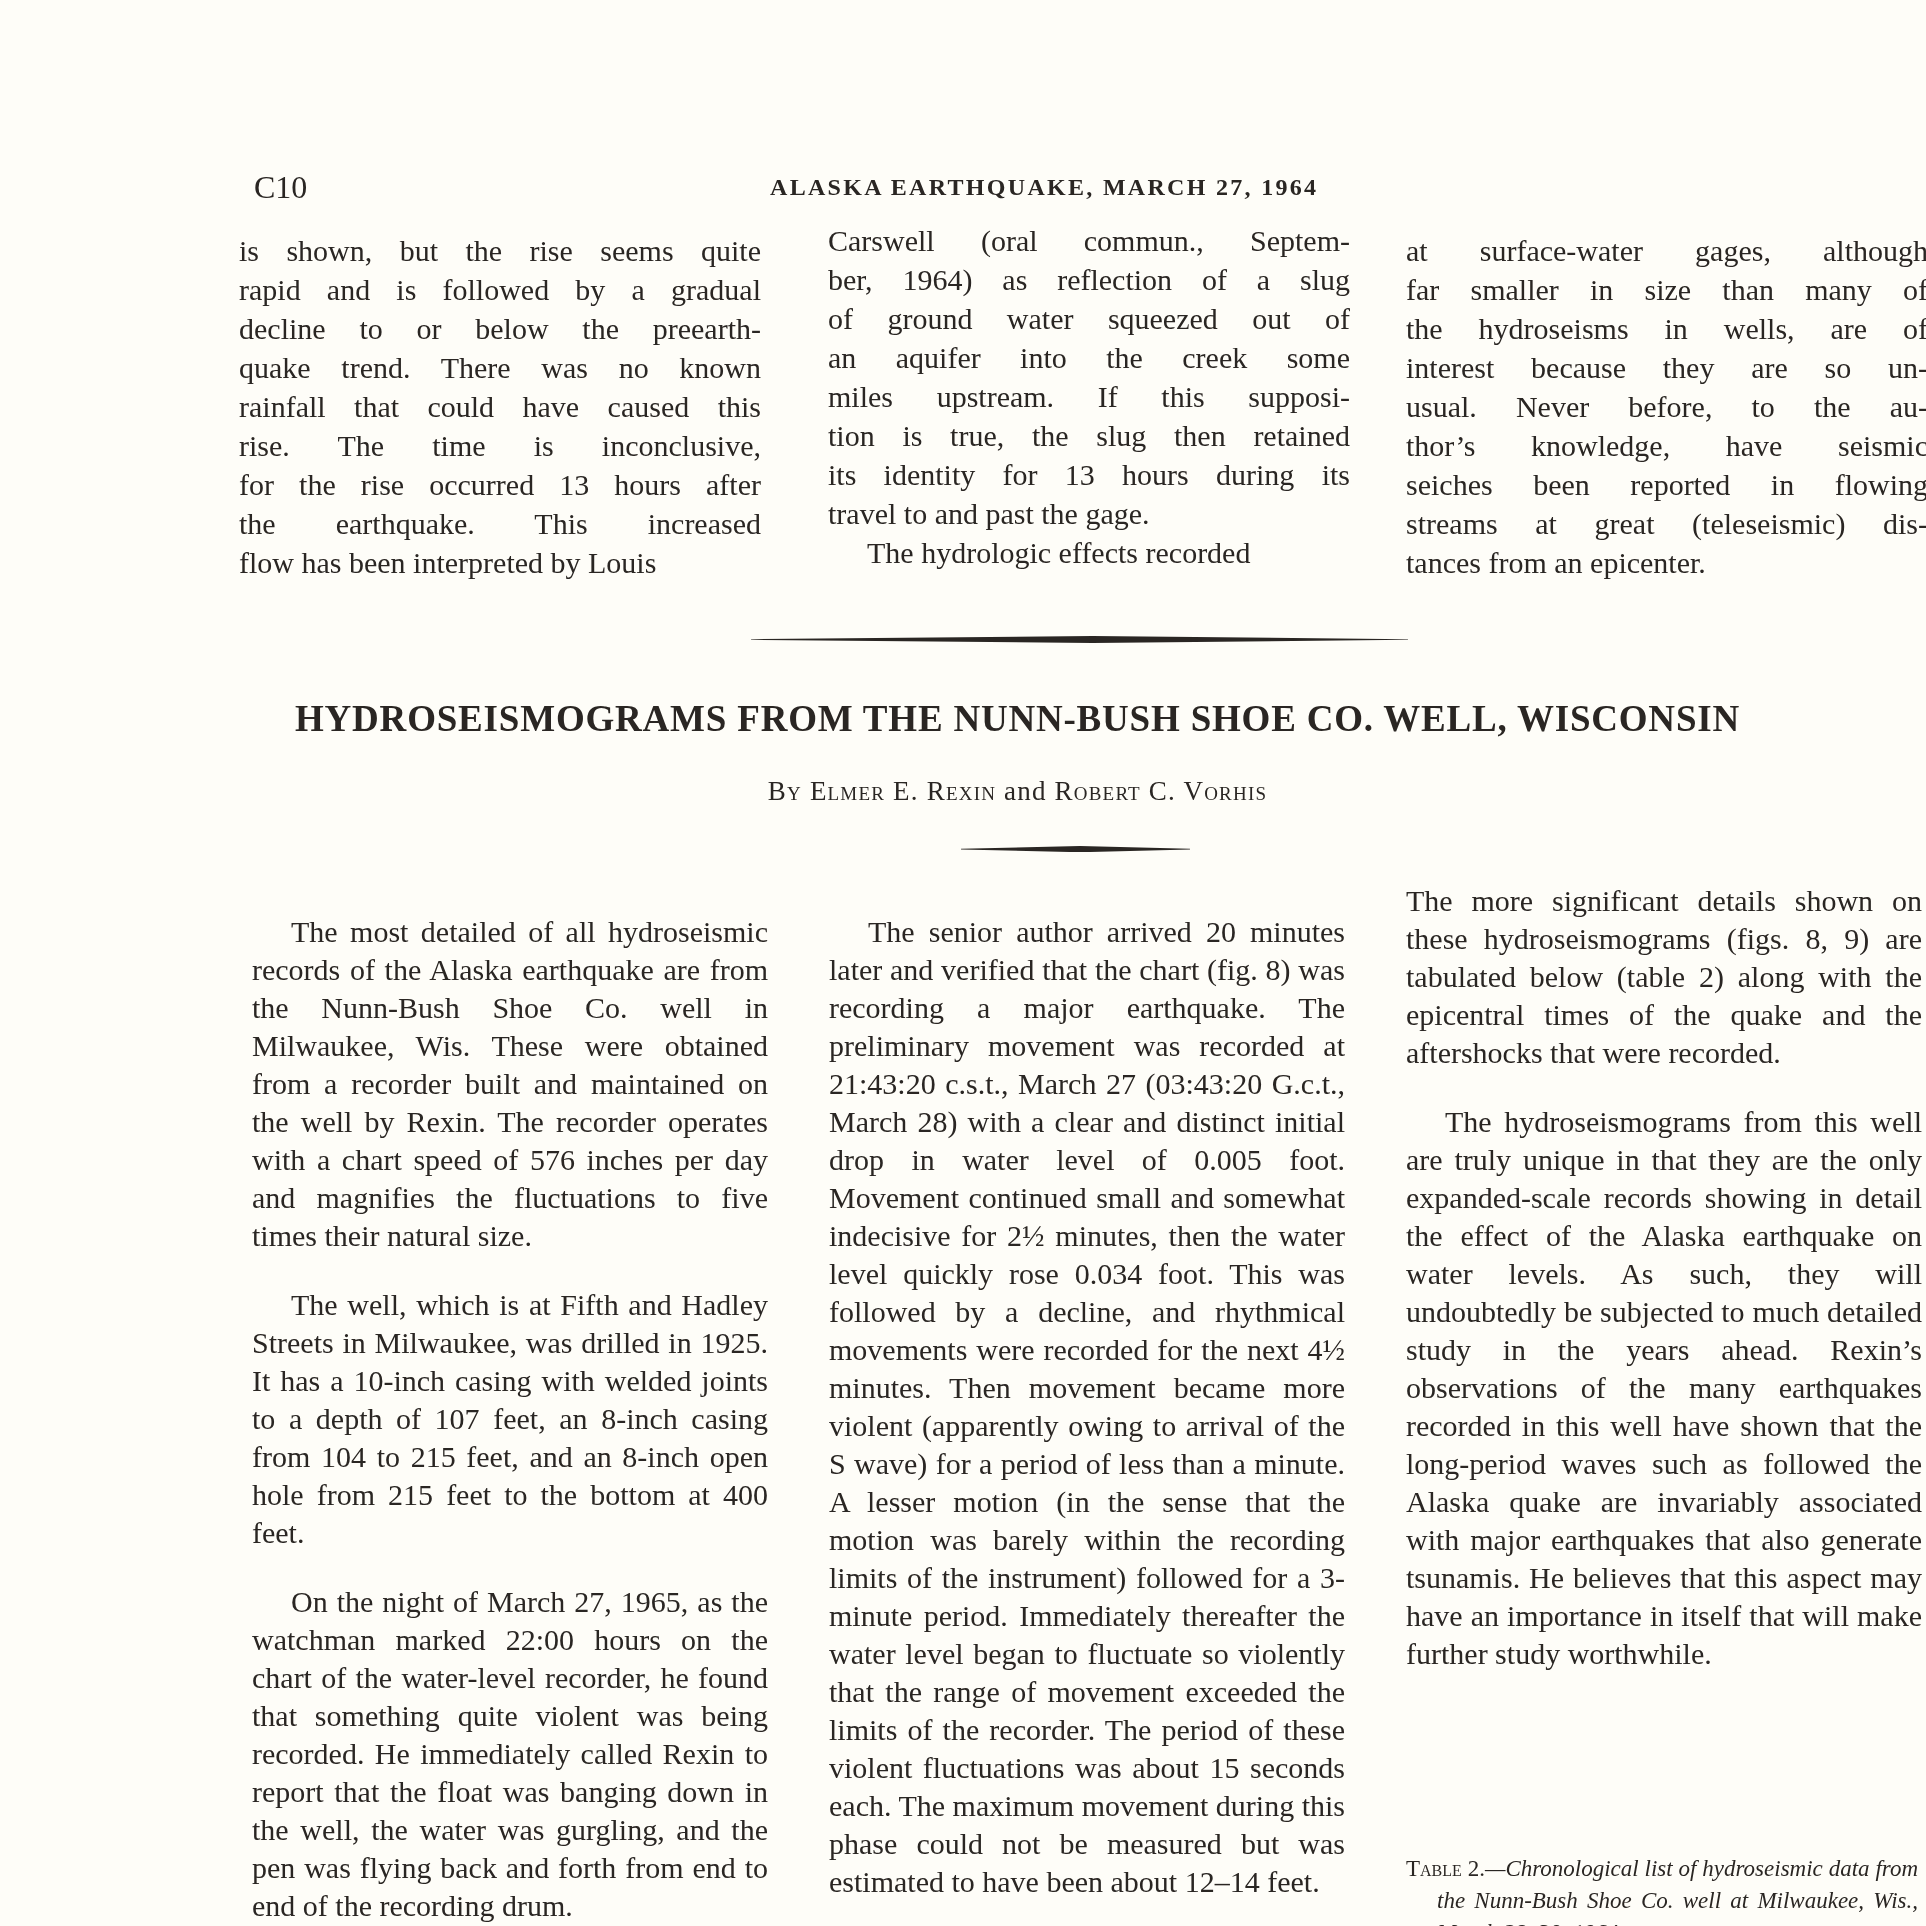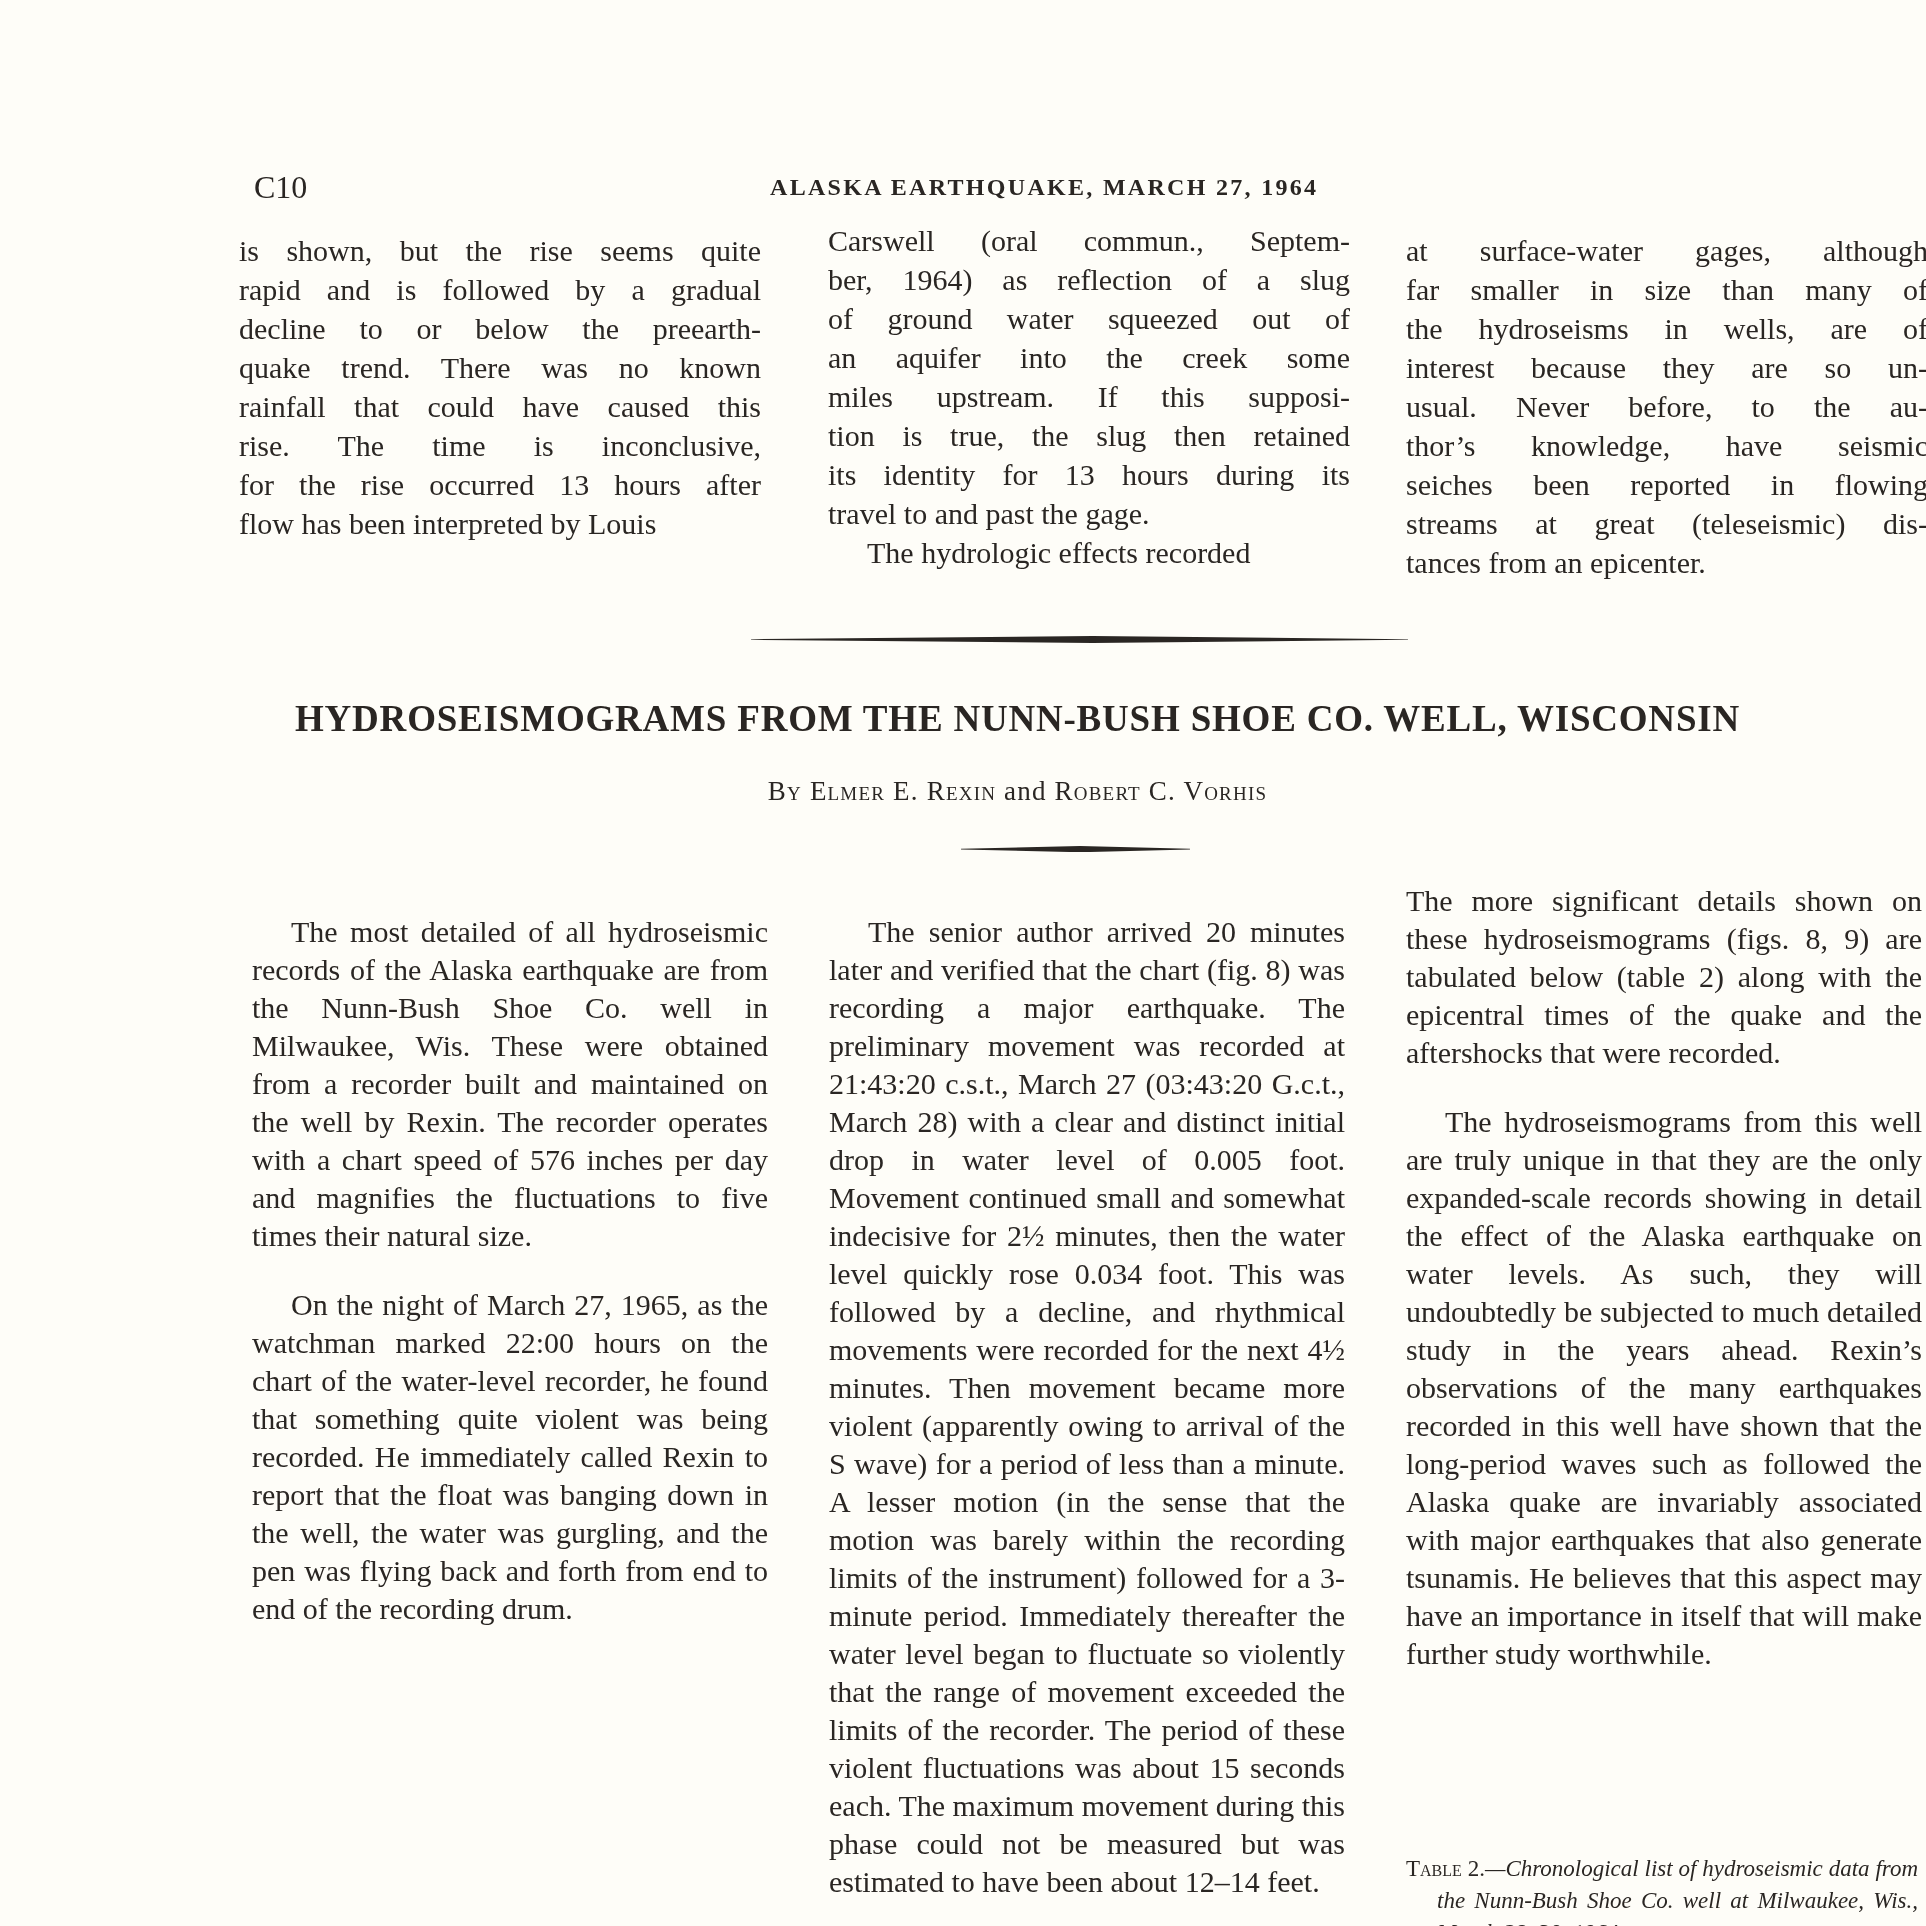--- a/index.html
+++ b/index.html
@@ -45,20 +45,21 @@
 </div>
 
 <div class="col top1" id="prev-col-1">
     <span class="line">is shown, but the rise seems quite</span>
     <span class="line">rapid and is followed by a gradual</span>
     <span class="line">decline to or below the preearth-</span>
     <span class="line">quake trend. There was no known</span>
     <span class="line">rainfall that could have caused this</span>
     <span class="line">rise. The time is inconclusive,</span>
     <span class="line">for the rise occurred 13 hours after</span>
+    <span class="line">the earthquake. This increased</span>
     <span class="line last">flow has been interpreted by Louis</span>
   </div>
 <div class="col top2" id="prev-col-2">
     <span class="line">Carswell (oral commun., Septem-</span>
     <span class="line">ber, 1964) as reflection of a slug</span>
     <span class="line">of ground water squeezed out of</span>
     <span class="line">an aquifer into the creek some</span>
     <span class="line">miles upstream. If this supposi-</span>
     <span class="line">tion is true, the slug then retained</span>
     <span class="line">its identity for 13 hours during its</span>
@@ -83,20 +84,21 @@
 <div class="abs byline">
   <span class="sc">By</span>
   <span class="sc">Elmer E. Rexin</span>
   <span>and</span>
   <span class="sc">Robert C. Vorhis</span>
 </div>
 <div class="rule rule-mid"></div>
 
 <div class="col b1">
   <p class="indent">The most detailed of all hydroseismic records of the Alaska earthquake are from the Nunn-Bush Shoe Co. well in Milwaukee, Wis. These were obtained from a recorder built and maintained on the well by Rexin. The recorder operates with a chart speed of 576 inches per day and magnifies the fluctuations to five times their natural size.</p>
+  <p class="indent">The well, which is at Fifth and Hadley Streets in Milwaukee, was drilled in 1925. It has a 10-inch casing with welded joints to a depth of 107 feet, an 8-inch casing from 104 to 215 feet, and an 8-inch open hole from 215 feet to the bottom at 400 feet.</p>
   <p class="indent">On the night of March 27, 1965, as the watchman marked 22:00 hours on the chart of the water-level recorder, he found that something quite violent was being recorded. He immediately called Rexin to report that the float was banging down in the well, the water was gurgling, and the pen was flying back and forth from end to end of the recording drum.</p>
 </div>
 <div class="col b2">
   <p class="indent">The senior author arrived 20 minutes later and verified that the chart (fig. 8) was recording a major earthquake. The preliminary movement was recorded at 21:43:20 c.s.t., March 27 (03:43:20 G.c.t., March 28) with a clear and distinct initial drop in water level of 0.005 foot. Movement continued small and somewhat indecisive for 2½ minutes, then the water level quickly rose 0.034 foot. This was followed by a decline, and rhythmical movements were recorded for the next 4½ minutes. Then movement became more violent (apparently owing to arrival of the S wave) for a period of less than a minute. A lesser motion (in the sense that the motion was barely within the recording limits of the instrument) followed for a 3-minute period. Immediately thereafter the water level began to fluctuate so violently that the range of movement exceeded the limits of the recorder. The period of these violent fluctuations was about 15 seconds each. The maximum movement during this phase could not be measured but was estimated to have been about 12–14 feet.</p>
   <p class="indent">Large waves with periods measured in minutes, in addition to the 15-second waves, are suggested if one sketches in a line that connects the midpoints of fluctuations.</p>
 </div>
 <div class="col b3">
   <p>The more significant details shown on these hydroseismograms (figs. 8, 9) are tabulated below (table 2) along with the epicentral times of the quake and the aftershocks that were recorded.</p>
   <p class="indent">The hydroseismograms from this well are truly unique in that they are the only expanded-scale records showing in detail the effect of the Alaska earthquake on water levels. As such, they will undoubtedly be subjected to much detailed study in the years ahead. Rexin’s observations of the many earthquakes recorded in this well have shown that the long-period waves such as followed the Alaska quake are invariably associated with major earthquakes that also generate tsunamis. He believes that this aspect may have an importance in itself that will make further study worthwhile.</p>
 </div>

